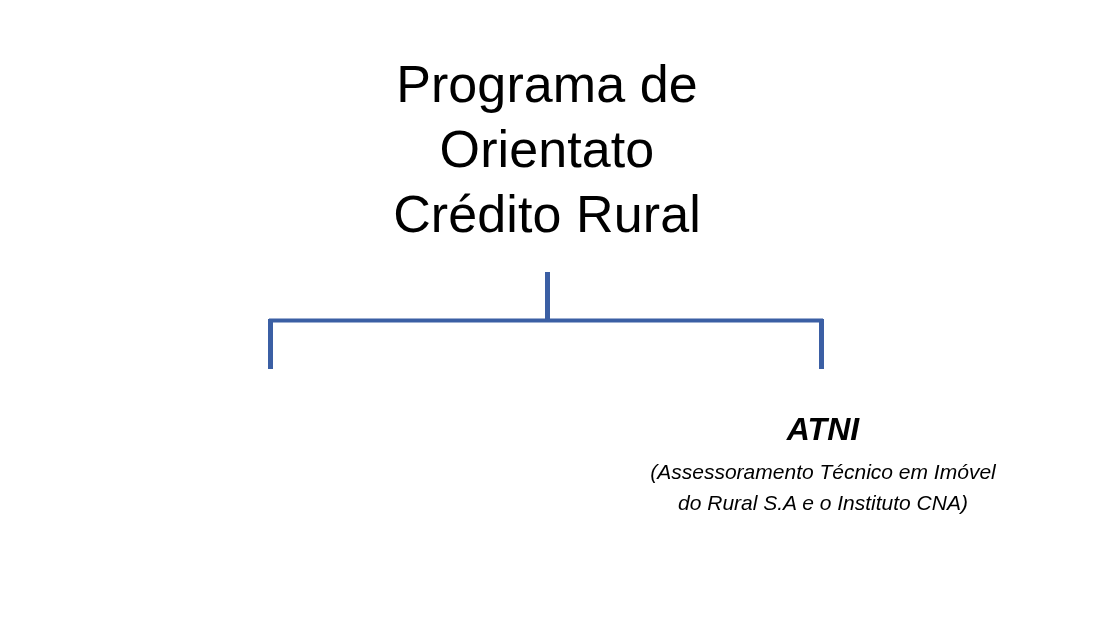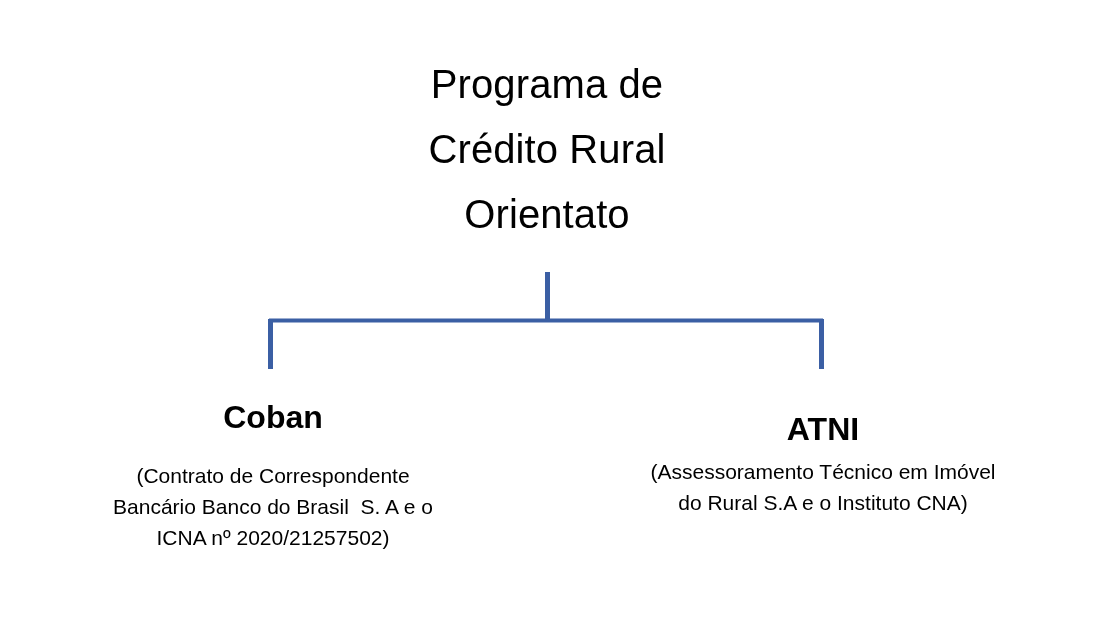--- a/index.html
+++ b/index.html
@@ -28,21 +28,21 @@
   
   #root-node {
     position: absolute;
     left: 297px;
     top: 52px;
     width: 500px;
     text-align: center;
   }
 
   .root-line {
-    font-size: 40px;
+    font-size: 52px;
     font-weight: 400;
     line-height: 65px;
     color: #000000;
     letter-spacing: 0.1px;
     white-space: pre;
   }
 
   
   #connector {
     position: absolute;
@@ -62,20 +62,21 @@
   #child-node-coban {
     left: 33px;
     top: 396px;
     width: 480px;
   }
 
   #child-node-atni {
     left: 573px;
     top: 408px;
     width: 500px;
+    font-style: italic;
   }
 
   .child-title {
     font-size: 32px;
     font-weight: bold;
     line-height: 42px;
     color: #000000;
     white-space: pre;
   }
 
@@ -95,43 +96,35 @@
     white-space: pre;
   }
 </style>
 </head>
 <body>
 
 <div id="diagram-canvas">
 
   <div id="root-node">
     <div class="root-line">Programa de</div>
+    <div class="root-line">Orientato</div>
     <div class="root-line">Crédito Rural</div>
-    <div class="root-line">Orientato</div>
   </div>
 
   <svg id="connector" viewBox="0 0 1108 624" width="1108" height="624">
 
     <line x1="547.5" y1="272" x2="547.5" y2="321" stroke="#3B5FA4" stroke-width="5"></line>
 
     <line x1="269" y1="320.5" x2="823" y2="320.5" stroke="#3B5FA4" stroke-width="4"></line>
 
     <line x1="270.5" y1="319" x2="270.5" y2="369" stroke="#3B5FA4" stroke-width="5"></line>
 
     <line x1="821.5" y1="319" x2="821.5" y2="369" stroke="#3B5FA4" stroke-width="5"></line>
   </svg>
 
-  <div class="child-node" id="child-node-coban">
-    <div class="child-title">Coban</div>
-    <div class="child-desc">
-      <div class="desc-line">(Contrato de Correspondente</div>
-      <div class="desc-line">Bancário Banco do Brasil  S. A e o</div>
-      <div class="desc-line">ICNA nº 2020/21257502)</div>
-    </div>
-  </div>
 
   <div class="child-node" id="child-node-atni">
     <div class="child-title">ATNI</div>
     <div class="child-desc">
       <div class="desc-line">(Assessoramento Técnico em Imóvel</div>
       <div class="desc-line">do Rural S.A e o Instituto CNA)</div>
     </div>
   </div>
 
 </div>

